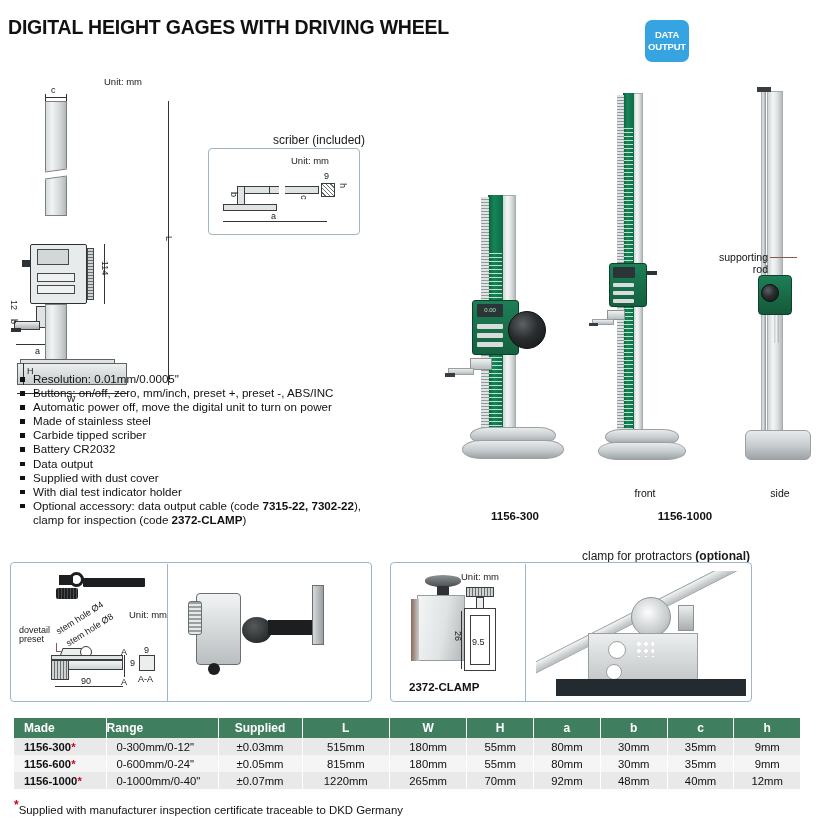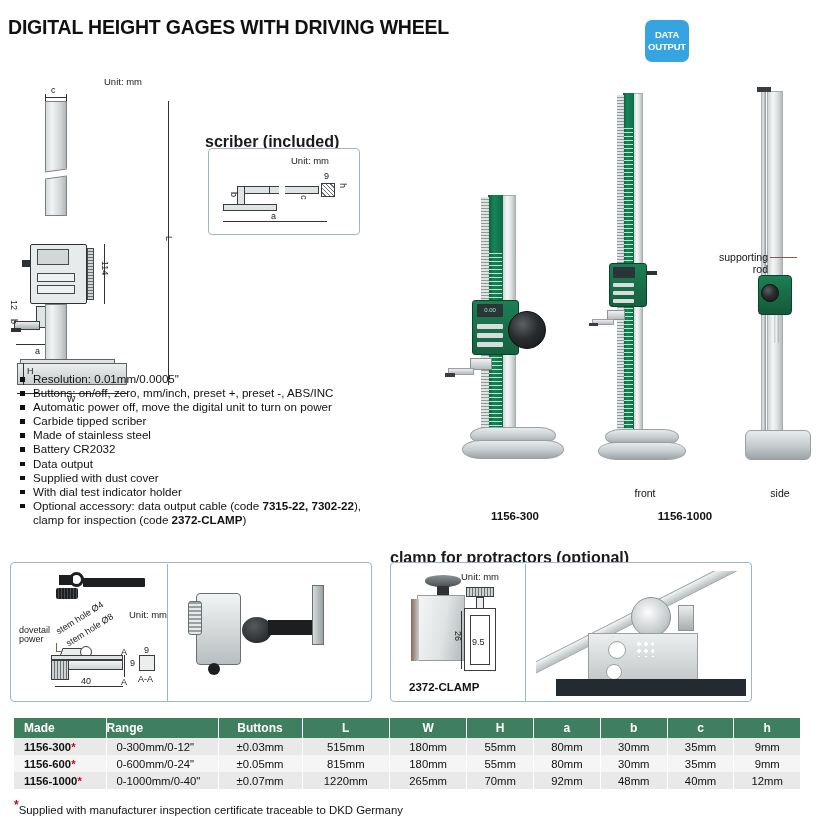--- a/index.html
+++ b/index.html
@@ -59,21 +59,21 @@
   }
   .feat { position: relative; padding-left: 13px; }
   .feat::before {
     content: ""; position: absolute; left: 0; top: 5px;
     width: 4.5px; height: 4.5px; background: #111;
   }
   .feat b { font-weight: bold; }
 
   
   .tech-label {
-    font-size: 16px; color: #1a1a1a; text-align: left; font-weight: bold;
+    font-size: 12px; color: #1a1a1a; text-align: right;
   }
   .panel {
     border: 1px solid #9fb6c9; border-radius: 4px;
     background: #fff; position: absolute;
   }
   .unit-txt { font-size: 9.5px; color: #1a1a1a; }
   .dim-txt  { font-size: 9px;  color: #1a1a1a; }
 
   
   .spec-table {
@@ -271,22 +271,22 @@
                 background:repeating-linear-gradient(45deg,#fff 0 2px,#6a7072 2px 3px);
                 border:1px solid #3a3d3f;"></div>
     <div class="dim-txt" style="position:absolute;left:115px;top:22px;">9</div>
     <div class="dim-txt" style="position:absolute;left:129px;top:34px;writing-mode:vertical-rl;">h</div>
   </div>
 
   <div class="features">
     <div class="feat">Resolution: 0.01mm/0.0005"</div>
     <div class="feat">Buttons: on/off, zero, mm/inch, preset +, preset -, ABS/INC</div>
     <div class="feat">Automatic power off, move the digital unit to turn on power</div>
+    <div class="feat">Made of stainless steel</div>
     <div class="feat">Carbide tipped scriber</div>
-    <div class="feat">Made of stainless steel</div>
     <div class="feat">Battery CR2032</div>
     <div class="feat">Data output</div>
     <div class="feat">Supplied with dust cover</div>
     <div class="feat">With dial test indicator holder</div>
     <div class="feat">
       <span>Optional accessory: data output cable (code </span><b>7315-22, 7302-22</b><span>),</span><br>
       <span>clamp for inspection (code </span><b>2372-CLAMP</b><span>)</span>
     </div>
   </div>
 
@@ -375,41 +375,41 @@
     <div style="position:absolute;left:42px;top:8px;width:95px;height:32px;">
       <div style="position:absolute;left:16px;top:1px;width:15px;height:15px;border:3px solid #1c1e1f;border-radius:50%;"></div>
       <div style="position:absolute;left:30px;top:7px;width:62px;height:9px;background:#1c1e1f;border-radius:1px;"></div>
       <div style="position:absolute;left:3px;top:17px;width:22px;height:11px;
                   background:repeating-linear-gradient(90deg,#1c1e1f 0 2px,#4a4d4f 2px 3px);border-radius:2px;"></div>
       <div style="position:absolute;left:6px;top:4px;width:14px;height:10px;background:#1c1e1f;"></div>
     </div>
 
     <div class="unit-txt" style="position:absolute;left:118px;top:46px;">Unit: mm</div>
     <div class="dim-txt" style="position:absolute;left:8px;top:62px;">dovetail</div>
-    <div class="dim-txt" style="position:absolute;left:8px;top:71px;">power</div>
+    <div class="dim-txt" style="position:absolute;left:8px;top:71px;">preset</div>
     <div style="position:absolute;left:45px;top:80px;width:1px;height:9px;background:#8a5a52;"></div>
     <div style="position:absolute;left:45px;top:88px;width:12px;height:1px;background:#8a5a52;"></div>
 
     <div class="dim-txt" style="position:absolute;left:46px;top:64px;transform:rotate(-32deg);transform-origin:left center;white-space:nowrap;">stem hole Ø4</div>
     <div class="dim-txt" style="position:absolute;left:56px;top:76px;transform:rotate(-32deg);transform-origin:left center;white-space:nowrap;">stem hole Ø8</div>
 
     <div style="position:absolute;left:50px;top:85px;width:22px;height:9px;
                 background:#eceeee;border:1px solid #3a3d3f;transform:skewX(-20deg);"></div>
     <div style="position:absolute;left:69px;top:83px;width:12px;height:12px;
                 border:1px solid #3a3d3f;border-radius:50%;background:#fff;"></div>
     <div style="position:absolute;left:40px;top:92px;width:72px;height:5px;
                 background:#dfe3e4;border:1px solid #3a3d3f;"></div>
     <div style="position:absolute;left:40px;top:97px;width:72px;height:10px;
                 background:linear-gradient(180deg,#f2f4f4,#cfd3d4);border:1px solid #3a3d3f;"></div>
     <div style="position:absolute;left:40px;top:97px;width:18px;height:20px;
                 background:repeating-linear-gradient(90deg,#cfd3d4 0 2px,#6a7072 2px 3px);
                 border:1px solid #3a3d3f;"></div>
 
     <div style="position:absolute;left:44px;top:123px;width:68px;height:1px;background:#333;"></div>
-    <div class="dim-txt" style="position:absolute;left:70px;top:113px;">40</div>
+    <div class="dim-txt" style="position:absolute;left:70px;top:113px;">90</div>
 
     <div class="dim-txt" style="position:absolute;left:110px;top:84px;">A</div>
     <div class="dim-txt" style="position:absolute;left:110px;top:114px;">A</div>
     <div style="position:absolute;left:113px;top:92px;width:1px;height:22px;background:#333;"></div>
 
     <div style="position:absolute;left:128px;top:92px;width:16px;height:16px;
                 background:#eceeee;border:1px solid #3a3d3f;"></div>
     <div class="dim-txt" style="position:absolute;left:133px;top:82px;">9</div>
     <div class="dim-txt" style="position:absolute;left:119px;top:95px;">9</div>
     <div class="dim-txt" style="position:absolute;left:127px;top:111px;">A-A</div>
@@ -481,21 +481,21 @@
                   background-size:7px 7px;"></div>
       <div style="position:absolute;left:20px;top:108px;width:190px;height:18px;background:#232b30;"></div>
     </div>
   </div>
 
   <table class="spec-table">
     <thead>
       <tr>
         <th class="col-code">Made</th>
         <th class="col-range">Range</th>
-        <th class="col-acc">Buttons</th>
+        <th class="col-acc">Supplied</th>
         <th>L</th>
         <th>W</th>
         <th>H</th>
         <th>a</th>
         <th>b</th>
         <th>c</th>
         <th>h</th>
       </tr>
     </thead>
     <tbody>

